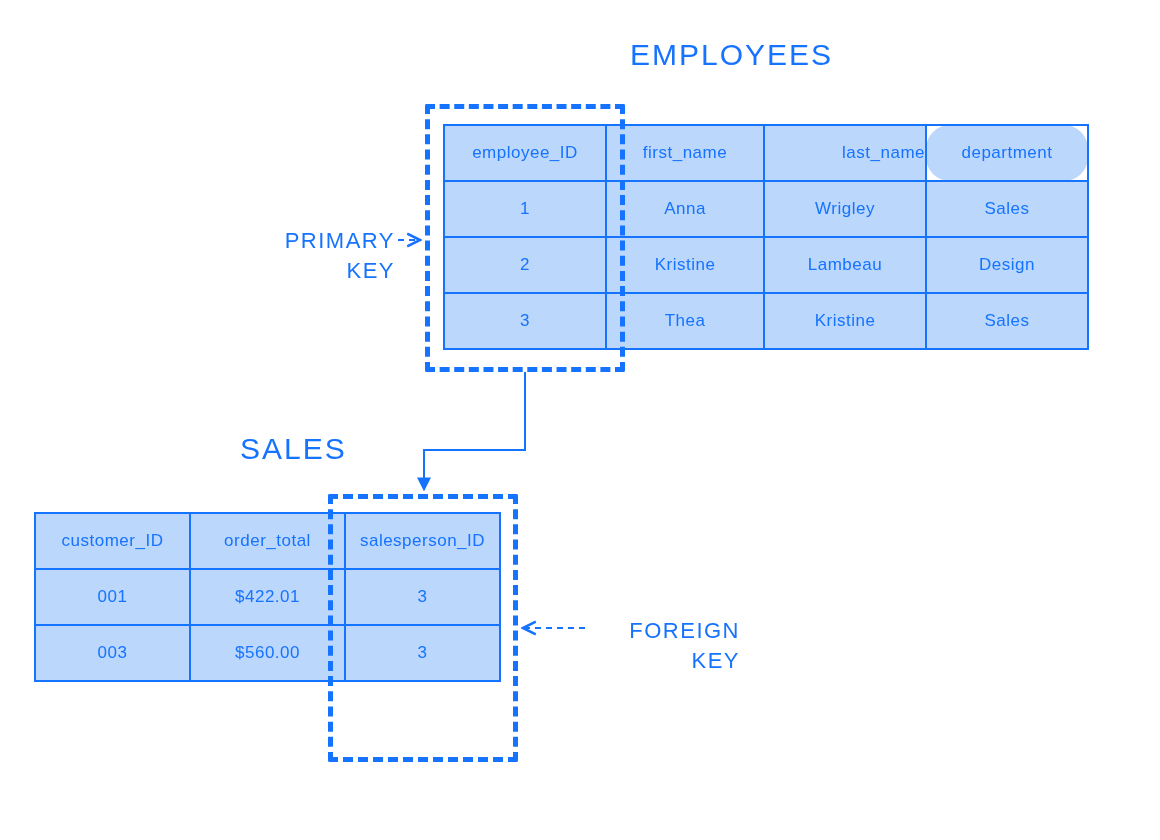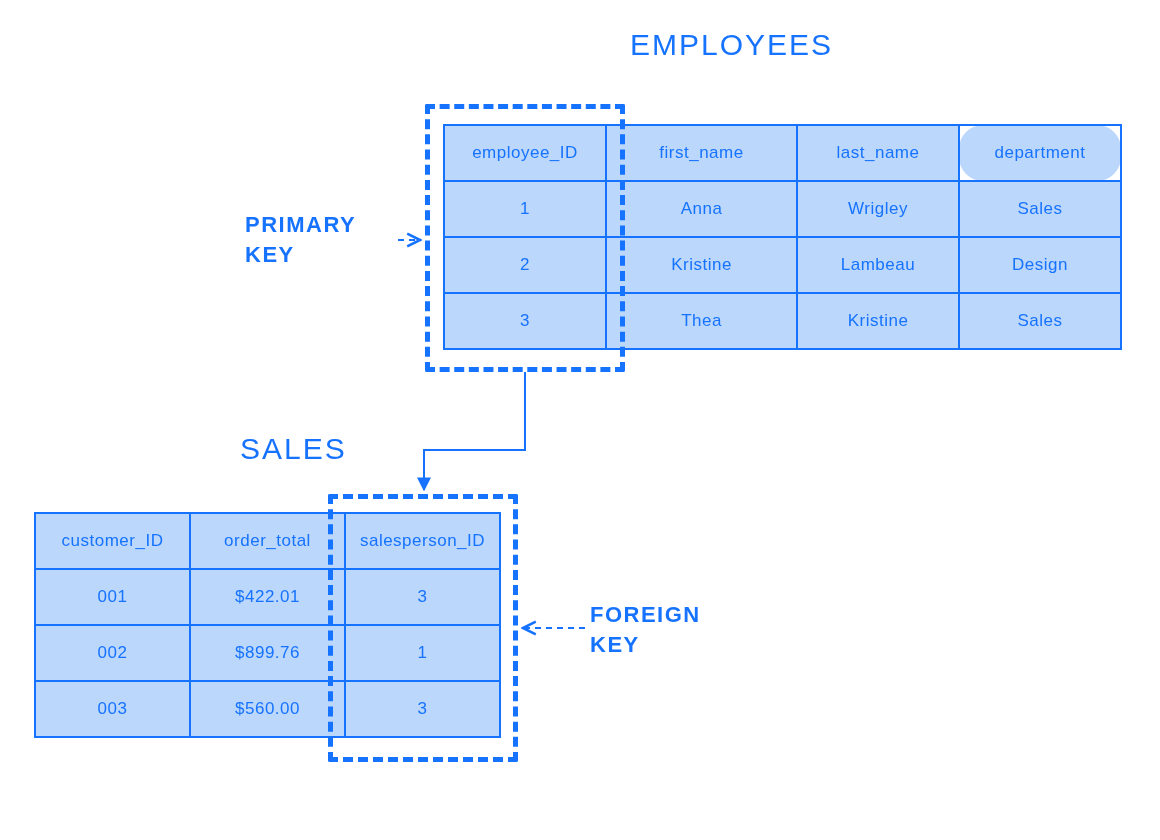--- a/index.html
+++ b/index.html
@@ -14,24 +14,25 @@
   }
   .title {
     position: absolute;
     font-size: 30px;
     font-weight: 500;
     letter-spacing: 2px;
   }
   .label {
     position: absolute;
     font-size: 22px;
-    font-weight: 700;
+    font-weight: 400;
     letter-spacing: 1.5px;
-    text-align: left;
+    text-align: right;
     line-height: 1.35;
+    margin-top: 16px;
   }
   .table {
     position: absolute;
     border-collapse: collapse;
   }
   .table td, .table th {
     border: 2px solid #1673ff;
     background: #bbd7fc;
     text-align: center;
     font-weight: 500;
@@ -50,40 +51,40 @@
     position: absolute;
     left: 0; top: 0;
     width: 1160px;
     height: 840px;
     pointer-events: none;
   }
 </style>
 </head>
 <body>
 
-<div class="title" style="left:630px; top:28px;">EMPLOYEES</div>
+<div class="title" style="left:630px; top:38px;">EMPLOYEES</div>
 
 <div class="title" style="left:240px; top:432px;">SALES</div>
 
 <div class="label" style="left:245px; top:210px; width:150px;">
   <span>PRIMARY</span><br>
   <span>KEY</span>
 </div>
 
 <div class="label" style="left:590px; top:600px; width:150px;">
   <span>FOREIGN</span><br>
   <span>KEY</span>
 </div>
 
 <table class="table" style="left:443px; top:124px;">
   <tbody>
       <tr>
     <th style="width:162px;">employee_ID</th>
-    <th style="width:191px;">first_name</th>
-    <th style="width:162px;">last_name</th>
+    <th style="width:158px;">first_name</th>
+    <th style="width:162px;text-align:right;">last_name</th>
     <th style="width:162px;border-radius:24px;">department</th>
   </tr>
   <tr>
     <td>1</td>
     <td>Anna</td>
     <td>Wrigley</td>
     <td>Sales</td>
   </tr>
   <tr>
     <td>2</td>
@@ -106,25 +107,20 @@
     <th style="width:155px;">customer_ID</th>
     <th style="width:155px;text-align:center;">order_total</th>
     <th style="width:155px;">salesperson_ID</th>
   </tr>
   <tr>
     <td>001</td>
     <td>$422.01</td>
     <td>3</td>
   </tr>
   <tr>
-    <td>002</td>
-    <td>$899.76</td>
-    <td>1</td>
-  </tr>
-  <tr>
     <td>003</td>
     <td>$560.00</td>
     <td>3</td>
   </tr>
 </tbody>
   </table>
 
 <div class="dashed-box" style="left:425px; top:104px; width:200px; height:268px;"></div>
 
 <div class="dashed-box" style="left:328px; top:494px; width:190px; height:268px;"></div>

